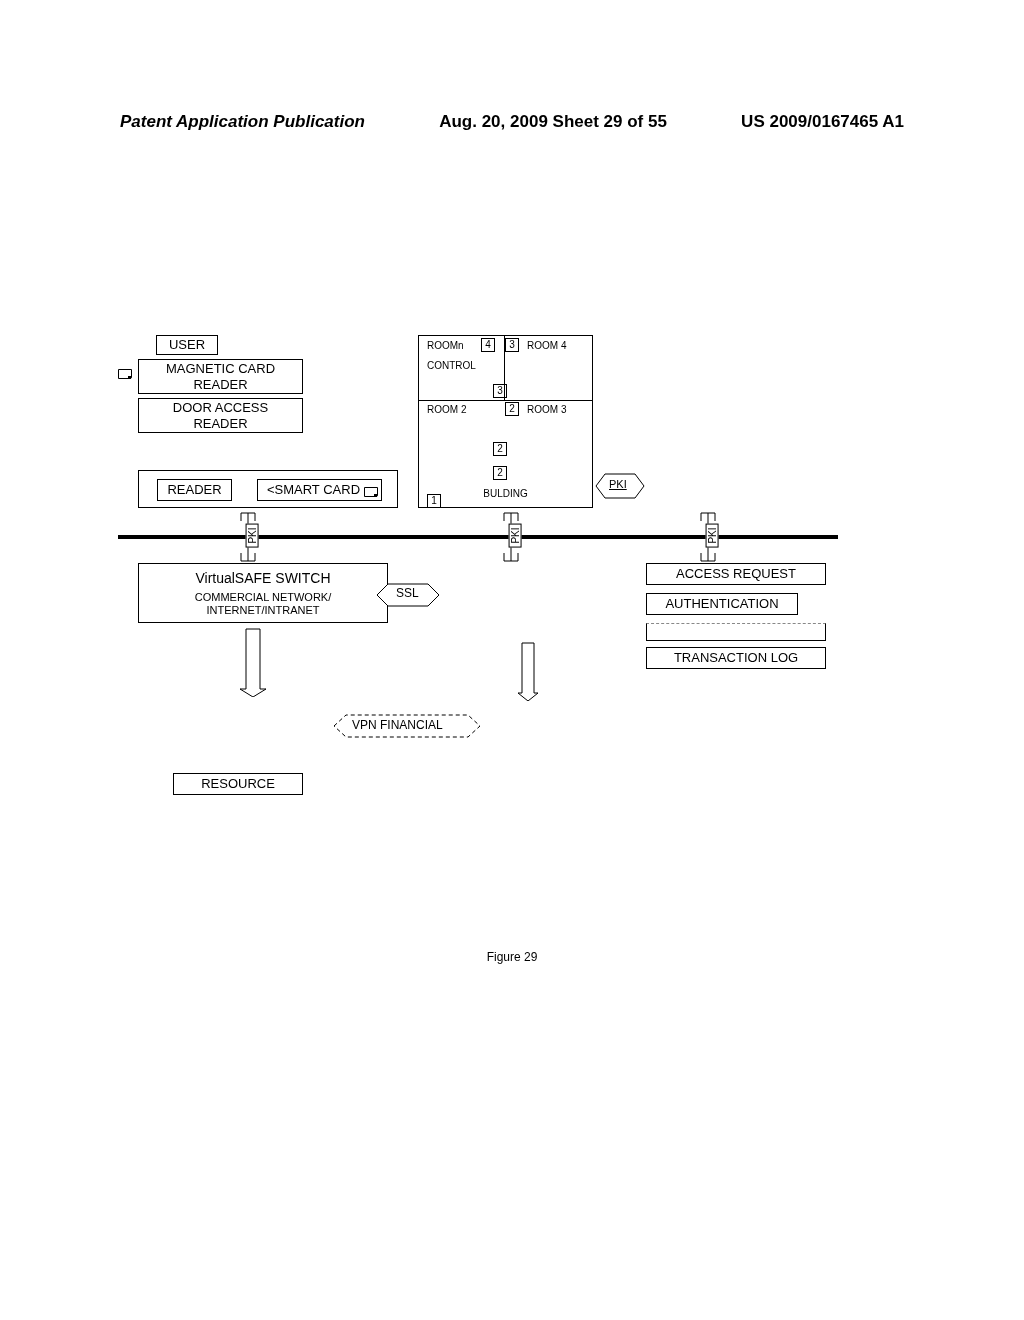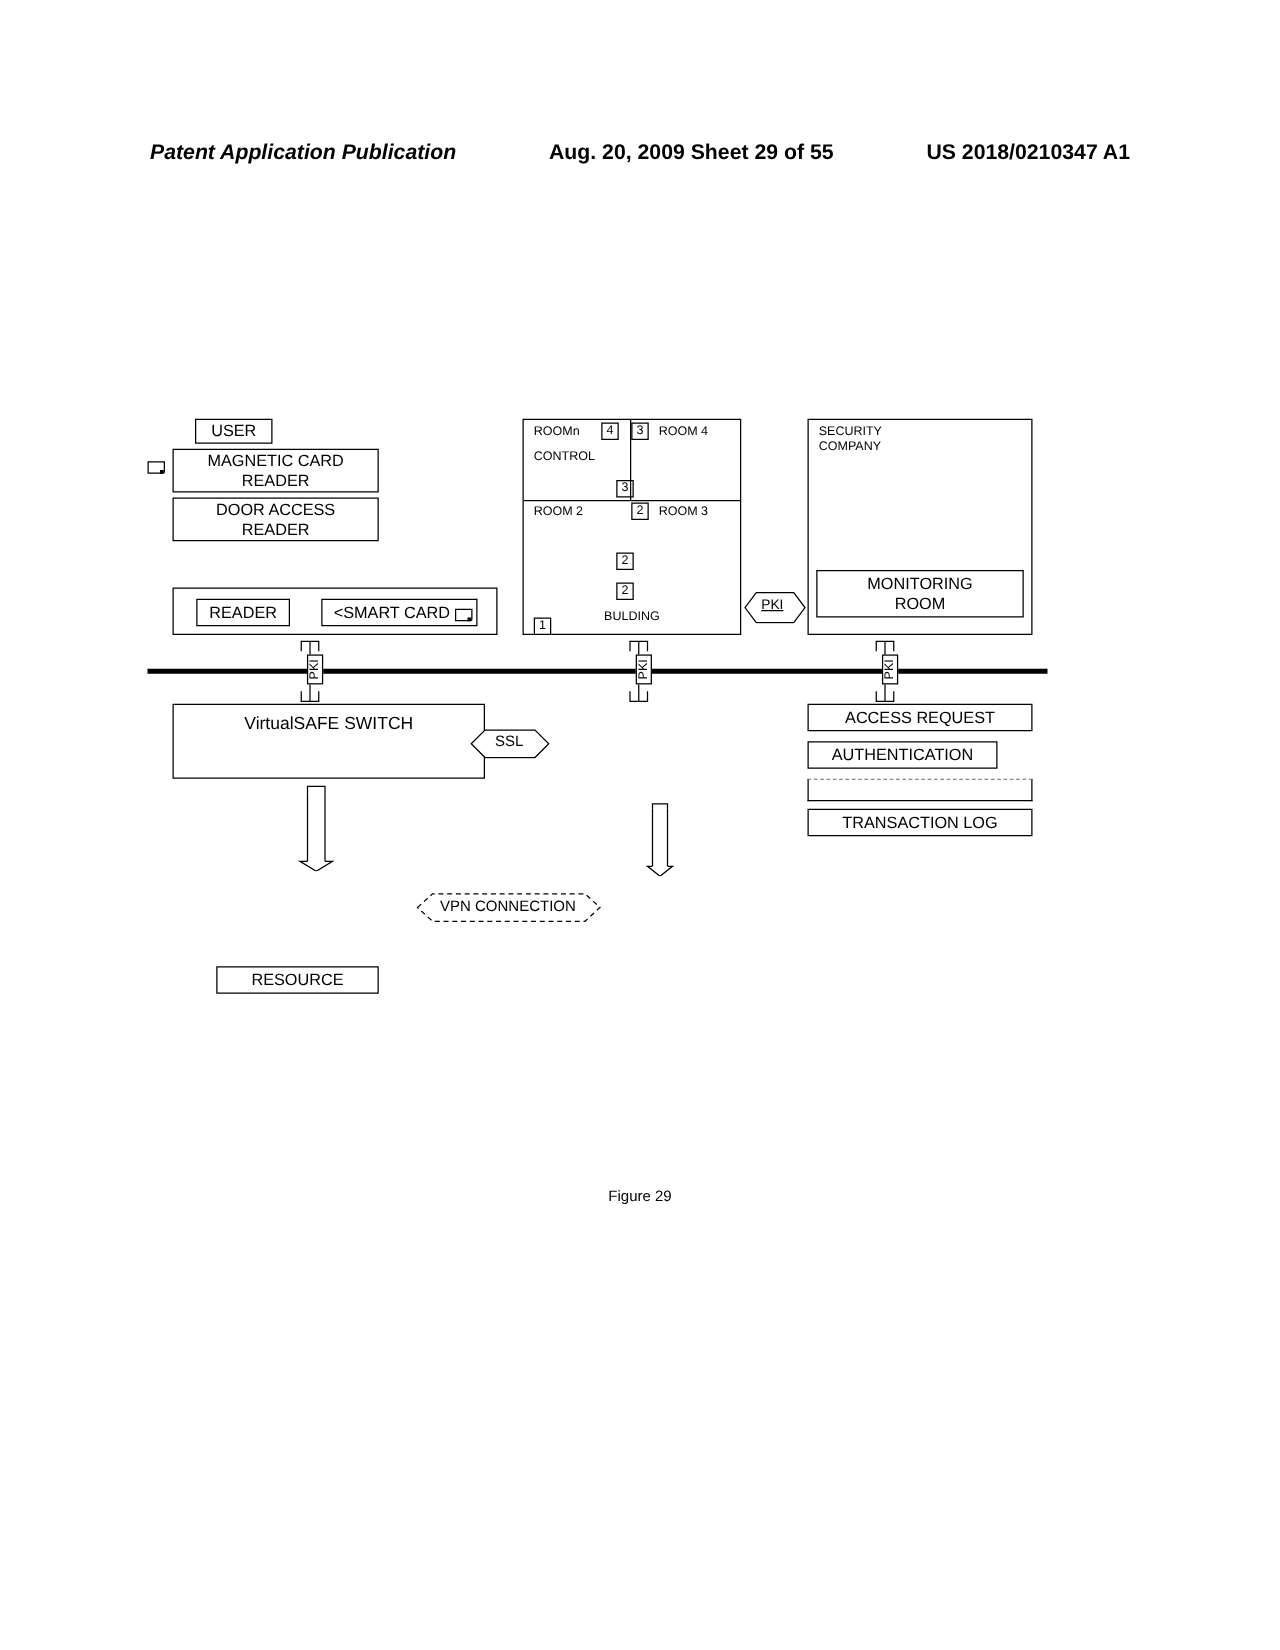--- a/index.html
+++ b/index.html
@@ -94,21 +94,21 @@
     width: 3px; height: 3px;
     background: #000;
   }
 </style>
 </head>
 <body>
 
 <div class="header">
   <span class="left">Patent Application Publication</span>
   <span>Aug. 20, 2009  Sheet 29 of 55</span>
-  <span>US 2018/0210347 A1</span>
+  <span>US 2009/0167465 A1</span>
 </div>
 
 <div class="diagram">
 
   <div class="box" style="left:38px; top:0; width:62px; height:20px;">
     <span>USER</span>
   </div>
   <div class="box" style="left:20px; top:24px; width:165px; height:35px; white-space:pre-line;">
     <span>MAGNETIC CARD
 READER</span>
@@ -150,28 +150,20 @@
 
     <div class="label" style="left:0; right:0; top:152px; text-align:center;">BULDING</div>
     <div class="smallnum" style="left:8px; top:158px;">1</div>
   </div>
 
   <svg style="position:absolute; left:477px; top:138px; width:50px; height:26px;">
     <polygon points="1,13 10,1 40,1 49,13 40,25 10,25" fill="#fff" stroke="#000"></polygon>
   </svg>
   <div class="label" style="left:491px; top:143px; font-size:11px; text-decoration:underline;">PKI</div>
 
-  <div style="position:absolute; left:528px; top:0; width:180px; height:173px; border:1px solid #000;">
-    <div class="label" style="left:8px; top:4px; white-space:pre-line; text-align:left;">SECURITY
-COMPANY</div>
-    <div class="box" style="left:6px; top:120px; width:166px; height:38px; white-space:pre-line;">
-      <span>MONITORING
-ROOM</span>
-    </div>
-  </div>
 
   <div class="thickbar" style="left:0; top:200px; width:720px;"></div>
 
   <svg style="position:absolute; left:115px; top:176px; width:30px; height:52px;">
       <polyline points="8,10 8,2 22,2 22,10" fill="none" stroke="#000"></polyline>
       <polyline points="15,2 15,50" stroke="#000" fill="none"></polyline>
       <polyline points="8,42 8,50 22,50 22,42" fill="none" stroke="#000"></polyline>
     </svg>
   <div class="pki-v" style="left:122px; top:194px;">PKI</div>
 
@@ -184,20 +176,22 @@
 
   <svg style="position:absolute; left:575px; top:176px; width:30px; height:52px;">
       <polyline points="8,10 8,2 22,2 22,10" fill="none" stroke="#000"></polyline>
       <polyline points="15,2 15,50" stroke="#000" fill="none"></polyline>
       <polyline points="8,42 8,50 22,50 22,42" fill="none" stroke="#000"></polyline>
     </svg>
   <div class="pki-v" style="left:582px; top:194px;">PKI</div>
 
   <div style="position:absolute; left:20px; top:228px; width:250px; height:60px; border:1px solid #000; text-align:center;">
     <div class="label" style="position:relative; top:6px; left:0; right:0; font-size:14px;">VirtualSAFE SWITCH</div>
+    <div class="label" style="position:relative; top:10px; left:0; right:0; font-size:11px; white-space:pre-line;">COMMERCIAL NETWORK/
+INTERNET/INTRANET</div>
   </div>
 
   <svg style="position:absolute; left:258px; top:248px; width:64px; height:24px;">
     <polygon points="1,12 12,1 52,1 63,12 52,23 12,23" fill="#fff" stroke="#000"></polygon>
   </svg>
   <div class="label" style="left:278px; top:251px; font-size:12px;">SSL</div>
 
 
   <div class="box" style="left:528px; top:228px; width:180px; height:22px;">
     <span>ACCESS REQUEST</span>
@@ -223,18 +217,18 @@
     <polyline points="6,52 2,52 12,60 22,52 18,52" fill="none" stroke="#000"></polyline>
   </svg>
 
   <div class="box" style="left:55px; top:438px; width:130px; height:22px;">
     <span>RESOURCE</span>
   </div>
 
   <svg style="position:absolute; left:214px; top:378px; width:150px; height:26px;">
     <polygon points="2,13 14,2 136,2 148,13 136,24 14,24" fill="#fff" stroke="#000" stroke-dasharray="4 3"></polygon>
   </svg>
-  <div class="label" style="left:234px; top:383px; font-size:12px;">VPN CONNECTION</div>
+  <div class="label" style="left:234px; top:383px; font-size:12px;">VPN FINANCIAL</div>
 
 
 </div>
 
 <div class="caption">Figure 29</div>
 
 </body></html>

